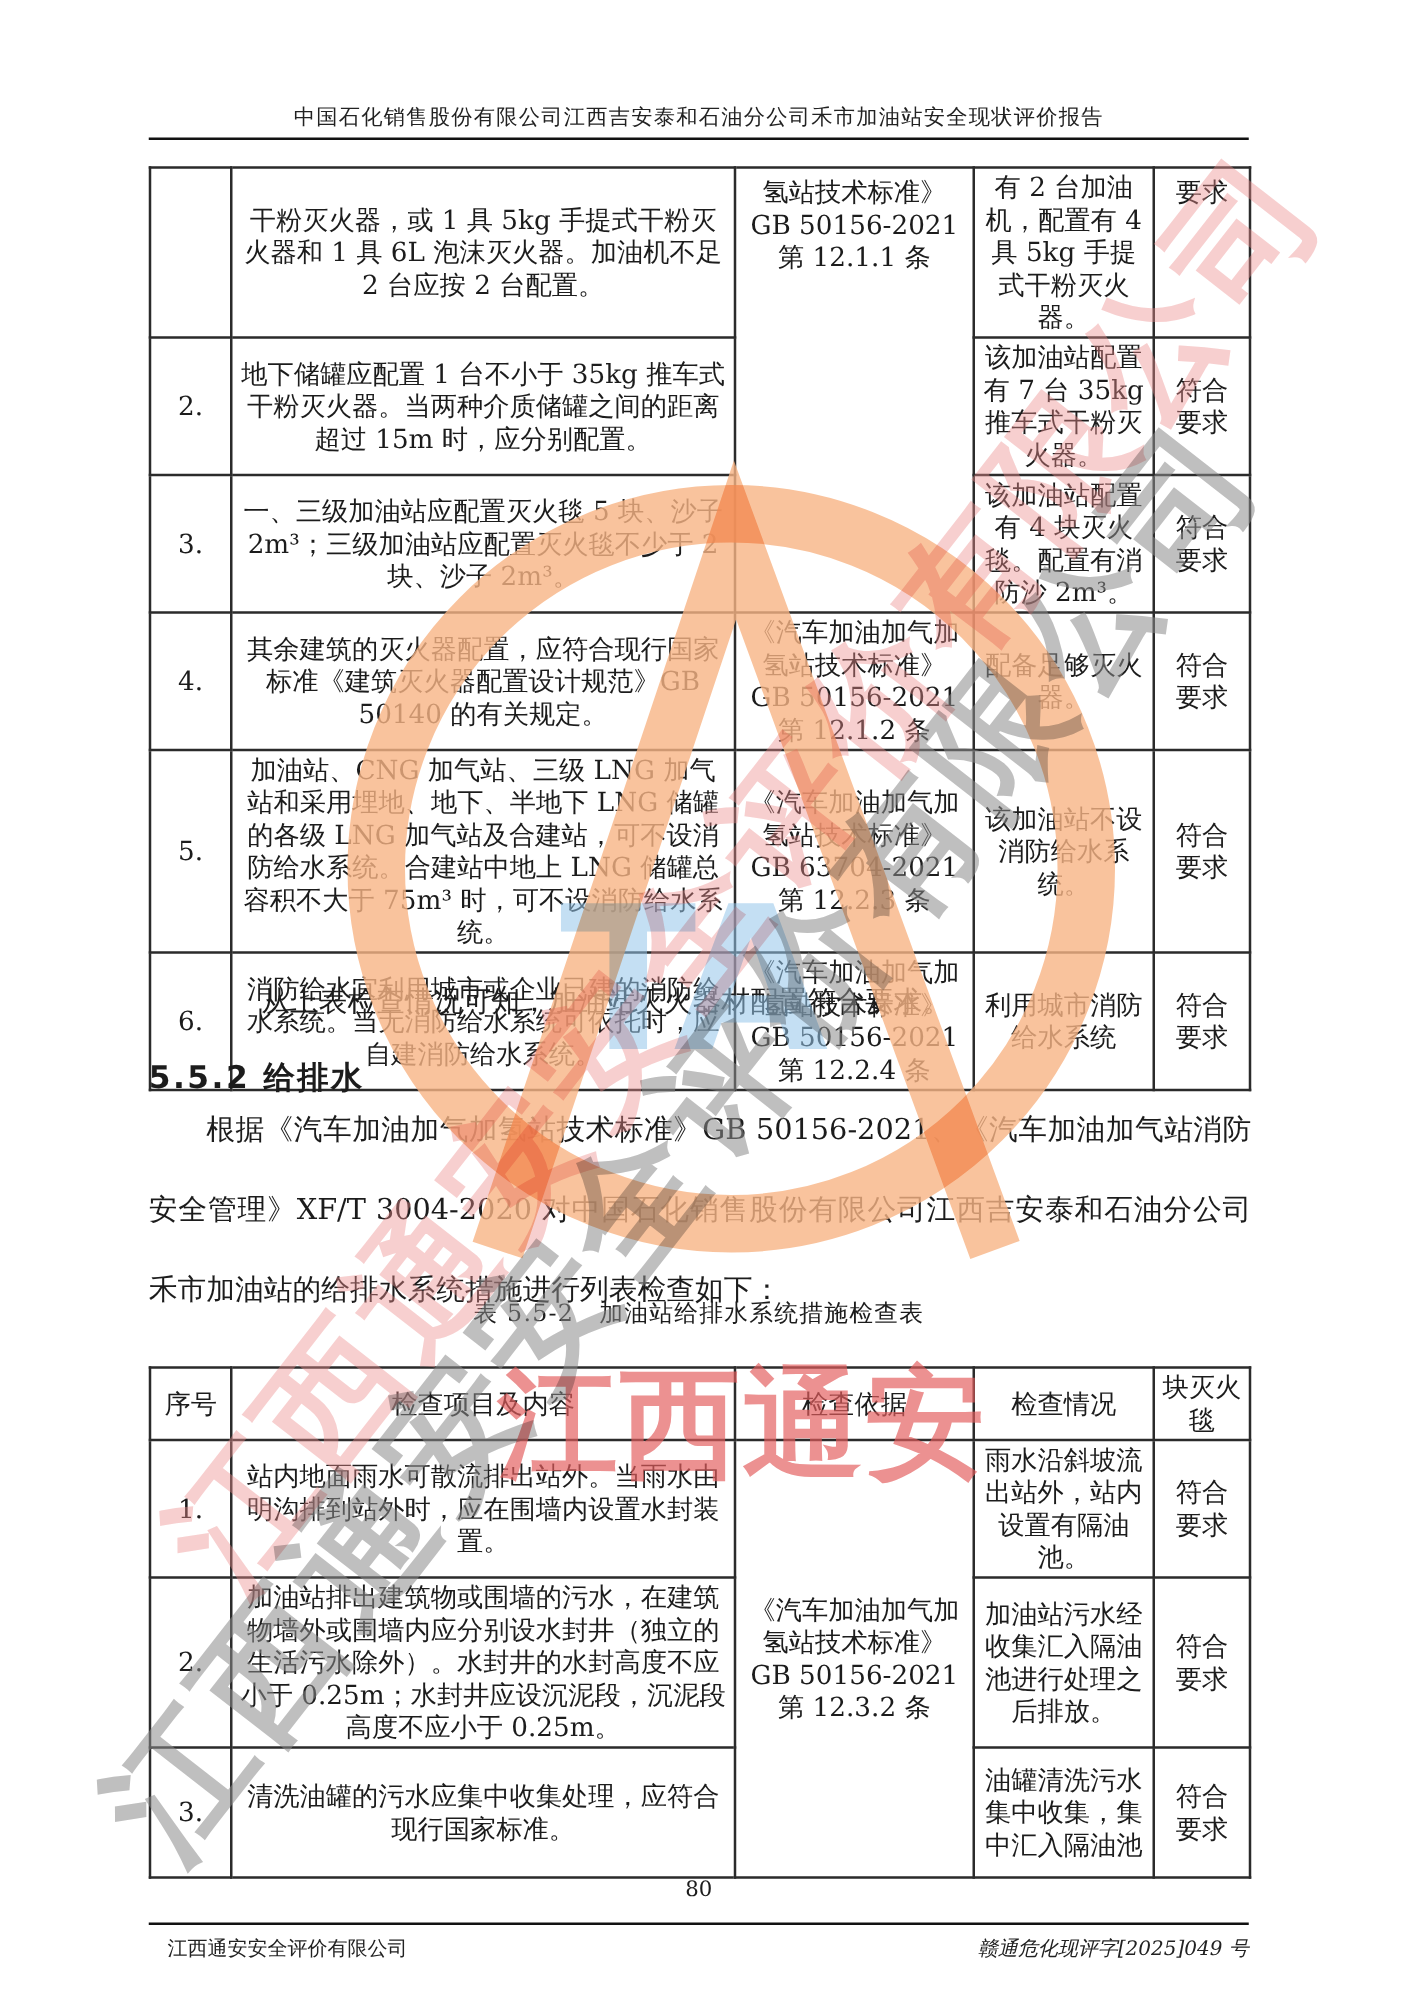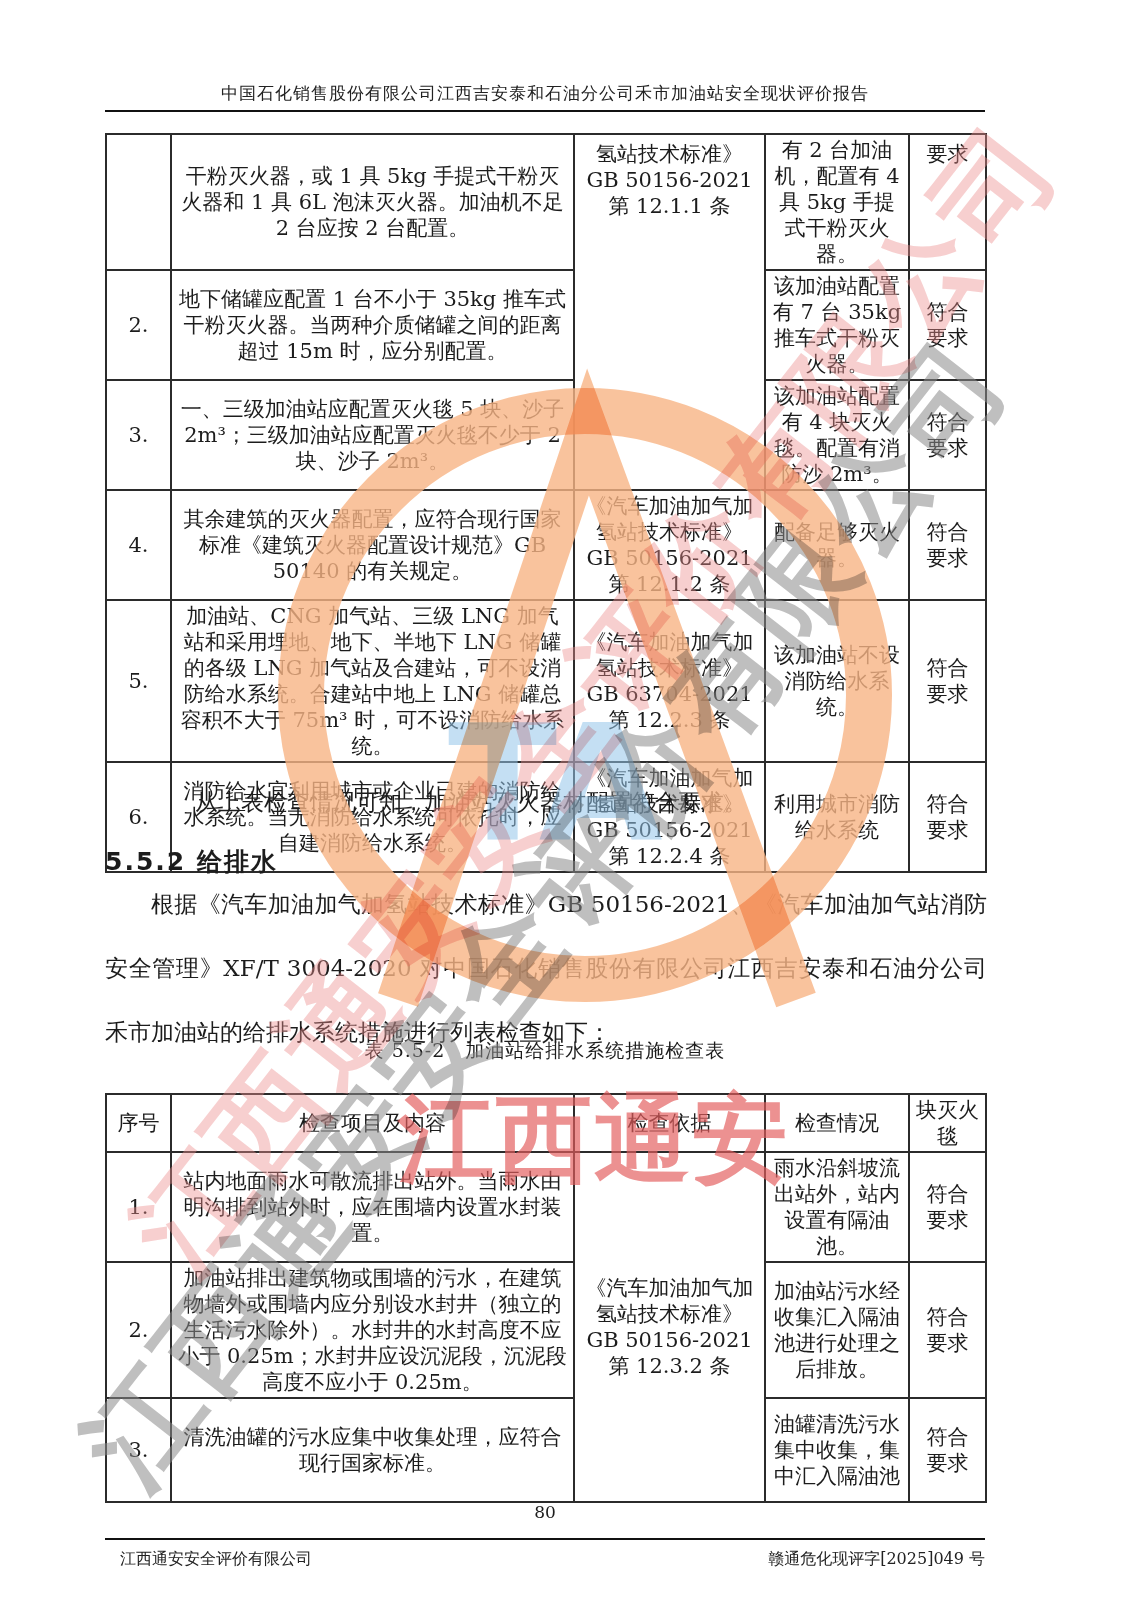--- a/index.html
+++ b/index.html
@@ -1,21 +1,21 @@
 <!DOCTYPE html>
 <html><head>
 <meta charset="utf-8">
 <style>
   html,body{margin:0;padding:0;background:#ffffff;}
   body{width:1131px;height:1600px;position:relative;overflow:hidden;
        font-family:"DejaVu Serif","Liberation Serif",serif;color:#1c1c1c;}
   .page{position:absolute;inset:0;}
 
   
-  .content{position:absolute;inset:0;z-index:1;}
+  .content{position:absolute;inset:0;z-index:1;margin-left:14px;}
 
   .doc-header{position:absolute;top:82px;left:105px;width:880px;text-align:center;
               font-size:17px;letter-spacing:1px;color:#222;}
   .header-rule{position:absolute;top:110px;left:105px;width:880px;height:2px;background:#111;}
 
   .tbl-wrap1{position:absolute;top:133px;left:105px;}
   .tbl-wrap2{position:absolute;top:1093px;left:105px;}
   table.chk{border-collapse:collapse;table-layout:fixed;width:880px;}
   table.chk td,table.chk th{border:2px solid #2b2b2b;font-weight:normal;
       font-size:21px;line-height:26px;text-align:center;vertical-align:middle;
@@ -46,21 +46,21 @@
   .para2{position:absolute;top:872px;left:105px;width:882px;font-size:23px;
          line-height:64px;text-indent:2em;text-align:justify;}
   .tbl-caption{position:absolute;top:1038px;left:105px;width:880px;text-align:center;
          font-size:19px;letter-spacing:1px;}
 
   .page-number{position:absolute;top:1502px;left:105px;width:880px;text-align:center;
          font-size:17px;}
   .footer-rule{position:absolute;top:1538px;left:105px;width:880px;height:2px;background:#111;}
   .footer-left{position:absolute;top:1549px;left:120px;font-size:16px;color:#222;}
   .footer-right{position:absolute;top:1549px;left:105px;width:880px;text-align:right;
-         font-size:16px;color:#222;}
+         font-size:16px;color:#222;font-style:italic;}
 
   
   .wm{position:absolute;inset:0;z-index:2;pointer-events:none;border-radius:31px;}
   .wm *{mix-blend-mode:multiply;}
   .wm-ring{position:absolute;left:278px;top:388px;width:522px;height:522px;
            border:46px solid rgba(247,180,132,0.80);border-radius:50%;}
   .wm-svg{position:absolute;left:0;top:0;}
   .wm-ta{position:absolute;left:448px;top:690px;font-size:160px;font-weight:bold;
          font-family:"DejaVu Sans","Liberation Sans",sans-serif;
          color:rgba(148,197,233,0.55);letter-spacing:-6px;}

